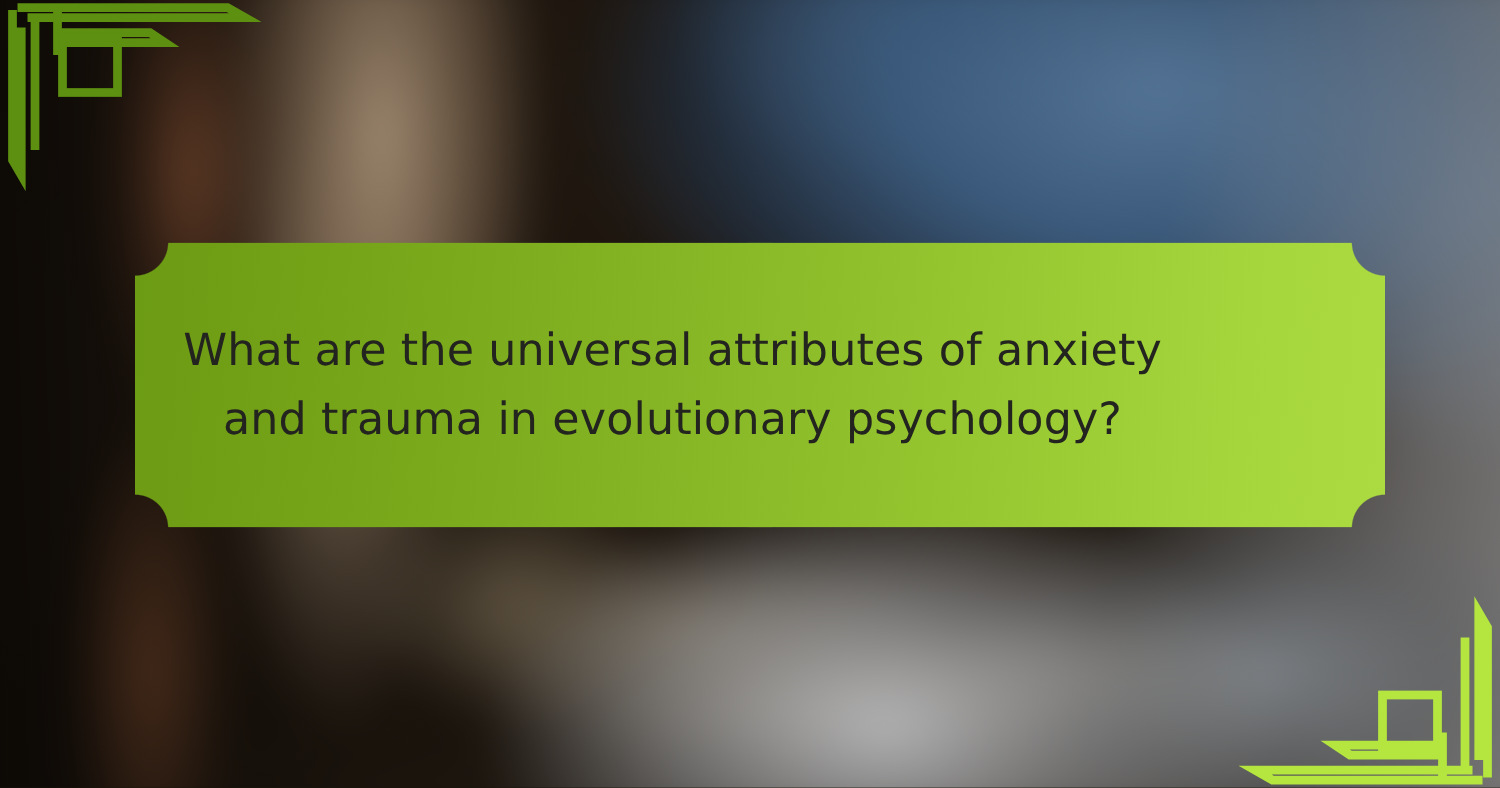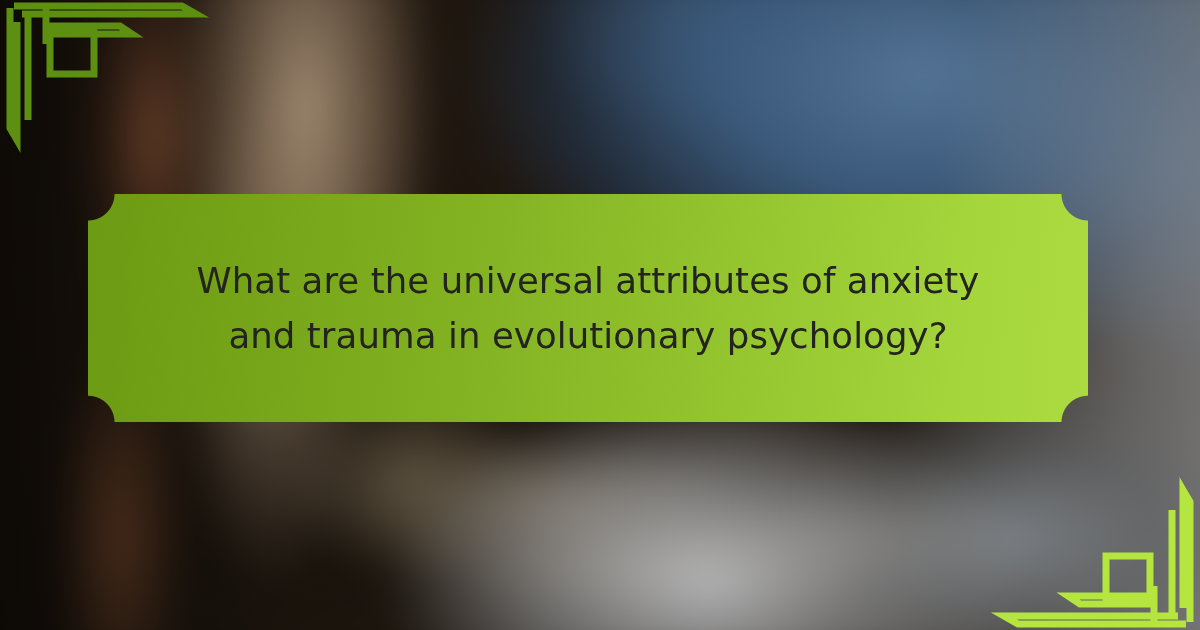--- a/index.html
+++ b/index.html
@@ -57,42 +57,41 @@
 
   
   .ornament { position:absolute; }
   .ornament svg { display:block; }
   .orn-tl { top:0; left:0; }
   .orn-br { right:0; bottom:0; }
 
   
   .banner {
     position:absolute;
-    left:88px; top:194px;
+    left:108px; top:194px;
     width:1000px; height:228px;
     background:linear-gradient(95deg,
         #6c9b14 0%,
         #76a519 18%,
         #85b524 42%,
         #97c831 68%,
         #a5d63c 88%,
         #abdb41 100%);
     -webkit-mask:
       radial-gradient(circle 26px at 0 0,     transparent 0 26px, #000 27px) top left    / 51% 51% no-repeat,
       radial-gradient(circle 26px at 100% 0,  transparent 0 26px, #000 27px) top right   / 51% 51% no-repeat,
       radial-gradient(circle 26px at 0 100%,  transparent 0 26px, #000 27px) bottom left / 51% 51% no-repeat,
       radial-gradient(circle 26px at 100% 100%, transparent 0 26px, #000 27px) bottom right / 51% 51% no-repeat;
     mask:
       radial-gradient(circle 26px at 0 0,     transparent 0 26px, #000 27px) top left    / 51% 51% no-repeat,
       radial-gradient(circle 26px at 100% 0,  transparent 0 26px, #000 27px) top right   / 51% 51% no-repeat,
       radial-gradient(circle 26px at 0 100%,  transparent 0 26px, #000 27px) bottom left / 51% 51% no-repeat,
       radial-gradient(circle 26px at 100% 100%, transparent 0 26px, #000 27px) bottom right / 51% 51% no-repeat;
     display:flex;
     align-items:center;
-    justify-content:center;
   }
 
   .question {
     width:860px;
     text-align:center;
     font-family:"DejaVu Sans", sans-serif;
     font-size:35.5px;
     line-height:1.55;
     font-weight:400;
     color:#23241f;

